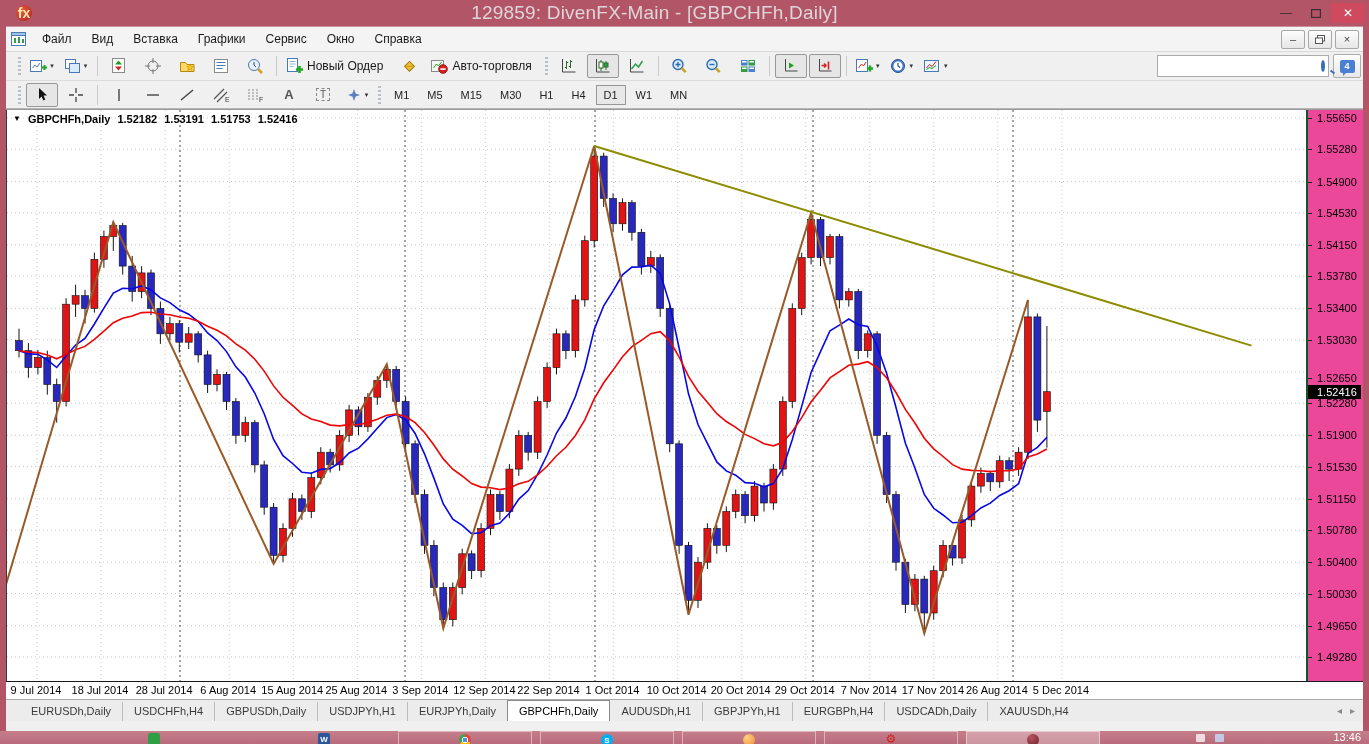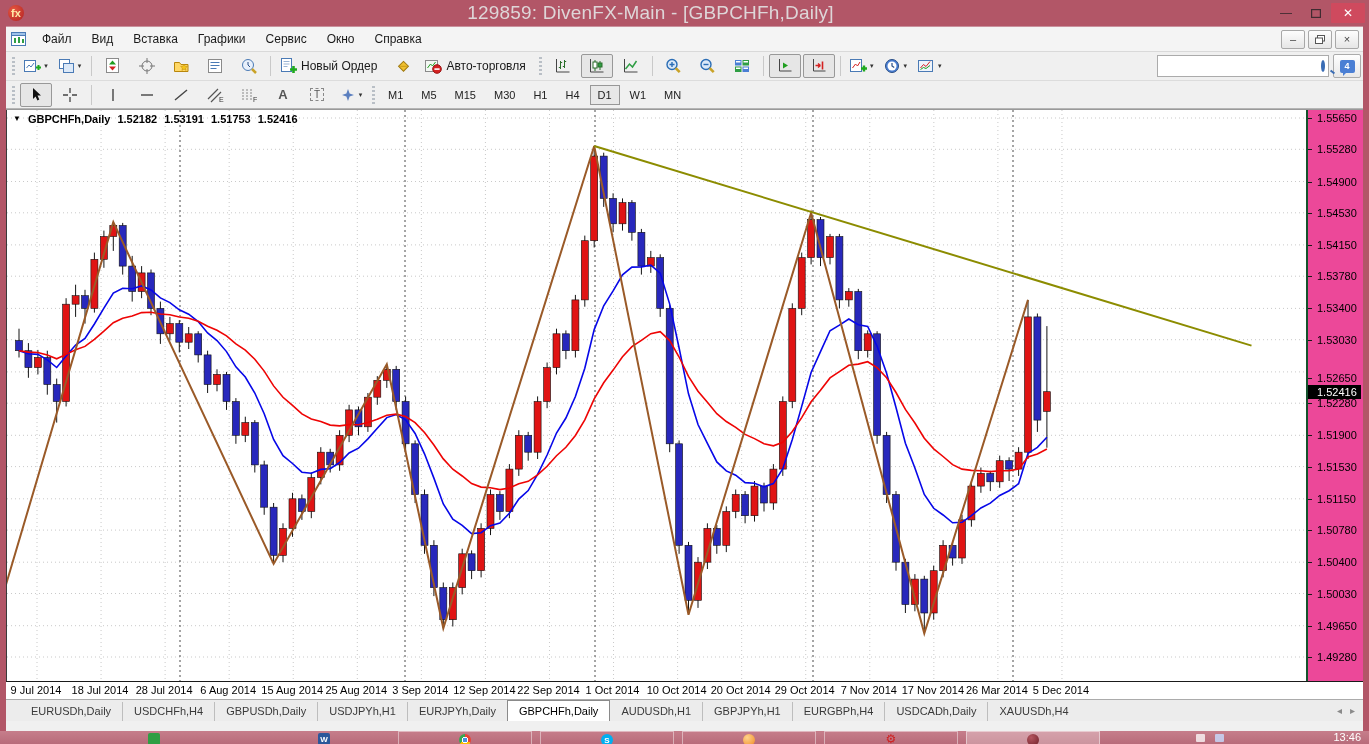--- a/index.html
+++ b/index.html
@@ -2,40 +2,40 @@
 <html><head>
 <meta charset="utf-8">
 <style>
   html,body{margin:0;padding:0}
   body{width:1369px;height:744px;overflow:hidden;background:#b25667;
        font-family:"Liberation Sans",sans-serif;font-size:12px;color:#1a1a1a;
        -webkit-font-smoothing:antialiased}
   
   .titlebar{height:26px;display:flex;align-items:center;padding:0 4px;color:#ded6d8}
   .fxlogo{width:16px;height:16px;border-radius:50%;background:radial-gradient(circle at 35% 35%,#e85a43,#b01f1f);
-          color:#ffe9a8;font-size:11px;font-weight:bold;
-          display:flex;align-items:center;justify-content:center;margin:0 6px 0 4px}
+          color:#ffe9a8;font-size:14px;font-weight:bold;
+          display:flex;align-items:center;justify-content:center;margin:0 6px 0 12px}
   .wtitle{flex:1;text-align:center;font-size:19px;letter-spacing:.2px}
   .winbtns{display:flex;align-items:center;height:100%}
   .winbtn{width:30px;height:20px;display:flex;align-items:center;justify-content:center;color:#402b31;font-size:12px}
   .winbtn svg{display:block}
   .winbtn.close{width:34px;background:#cf4a5e;color:#fff;border-radius:1px}
   
   .frame{margin:0 6px;height:704px;background:#f0f0f0;display:flex;flex-direction:column;border-top:1px solid #c9919d}
   
   .menubar{height:24px;display:flex;align-items:center;background:#f4f4f4;border-bottom:1px solid #d9d9d9}
   .childicon{margin:0 6px 0 5px;display:flex}
   .menuitems{display:flex;height:100%;align-items:center}
   .menuitem{padding:4px 10px;cursor:default}
   .menuspacer{flex:1}
   .childbtns{display:flex;gap:3px;margin-right:4px}
   .childbtn{width:22px;height:17px;border:1px solid #a8a8a8;background:linear-gradient(#fdfdfd,#e6e6e6);
             display:flex;align-items:center;justify-content:center;font-size:11px;color:#444;border-radius:2px}
   
-  .tb{display:flex;align-items:center;background:#f0f0f0;padding-left:2px}
+  .tb{display:flex;align-items:center;background:#f0f0f0;padding-left:8px}
   .tb1{height:28px;border-bottom:1px solid #dcdcdc}
   .tb2{height:27px;border-bottom:1px solid #b5b5b5}
   .grip{width:3px;height:18px;margin:0 4px;
         background:repeating-linear-gradient(to bottom,#b9bfc6 0 2px,transparent 2px 4px)}
   .tsep{width:1px;height:20px;background:#c9c9c9;margin:0 4px}
   .tbtn{height:22px;min-width:24px;display:flex;align-items:center;justify-content:center;
         border:1px solid transparent;border-radius:2px;background:transparent;padding:0 3px;margin:0 1px;
         font-family:"Liberation Sans",sans-serif}
   .tbtn.pressed{background:#e6e6e6;border-color:#989898}
   .tlabel{font-size:12px;margin:0 4px 0 4px;white-space:nowrap}
@@ -731,21 +731,21 @@
       <span class="dtick" style="left: 350.3px;">25 Aug 2014</span>
       <span class="dtick" style="left: 414.36px;">3 Sep 2014</span>
       <span class="dtick" style="left: 478.42px;">12 Sep 2014</span>
       <span class="dtick" style="left: 542.48px;">22 Sep 2014</span>
       <span class="dtick" style="left: 606.54px;">1 Oct 2014</span>
       <span class="dtick" style="left: 670.6px;">10 Oct 2014</span>
       <span class="dtick" style="left: 734.66px;">20 Oct 2014</span>
       <span class="dtick" style="left: 798.72px;">29 Oct 2014</span>
       <span class="dtick" style="left: 862.78px;">7 Nov 2014</span>
       <span class="dtick" style="left: 926.84px;">17 Nov 2014</span>
-      <span class="dtick" style="left: 990.9px;">26 Mar 2014</span>
+      <span class="dtick" style="left: 990.9px;">26 Aug 2014</span>
       <span class="dtick" style="left: 1054.96px;">5 Dec 2014</span>
     </div>
 
   <div class="tabbar">
     <span class="tabstrip">
         <span class="tab">EURUSDh,Daily</span>
         <span class="tab">USDCHFh,H4</span>
         <span class="tab">GBPUSDh,Daily</span>
         <span class="tab">USDJPYh,H1</span>
         <span class="tab">EURJPYh,Daily</span>

